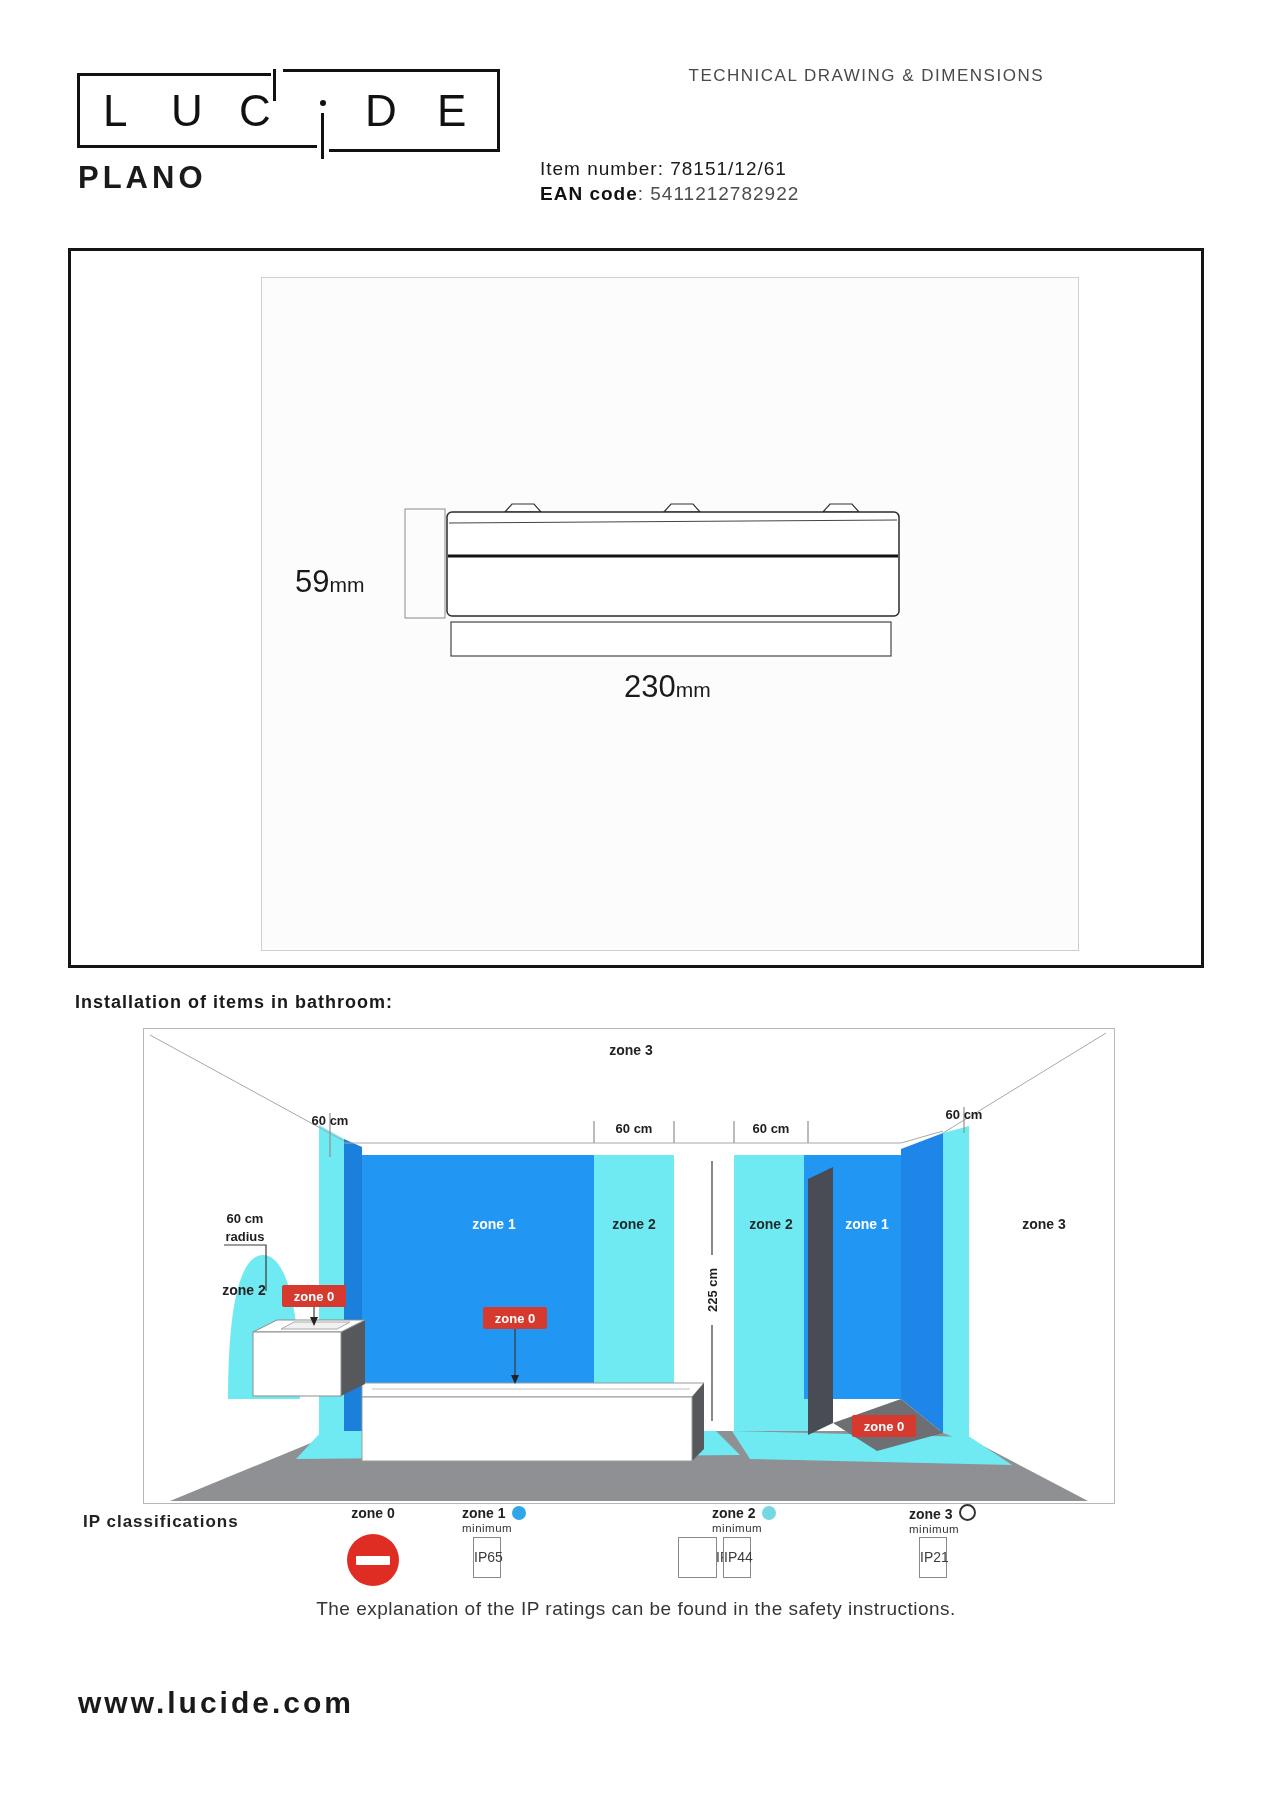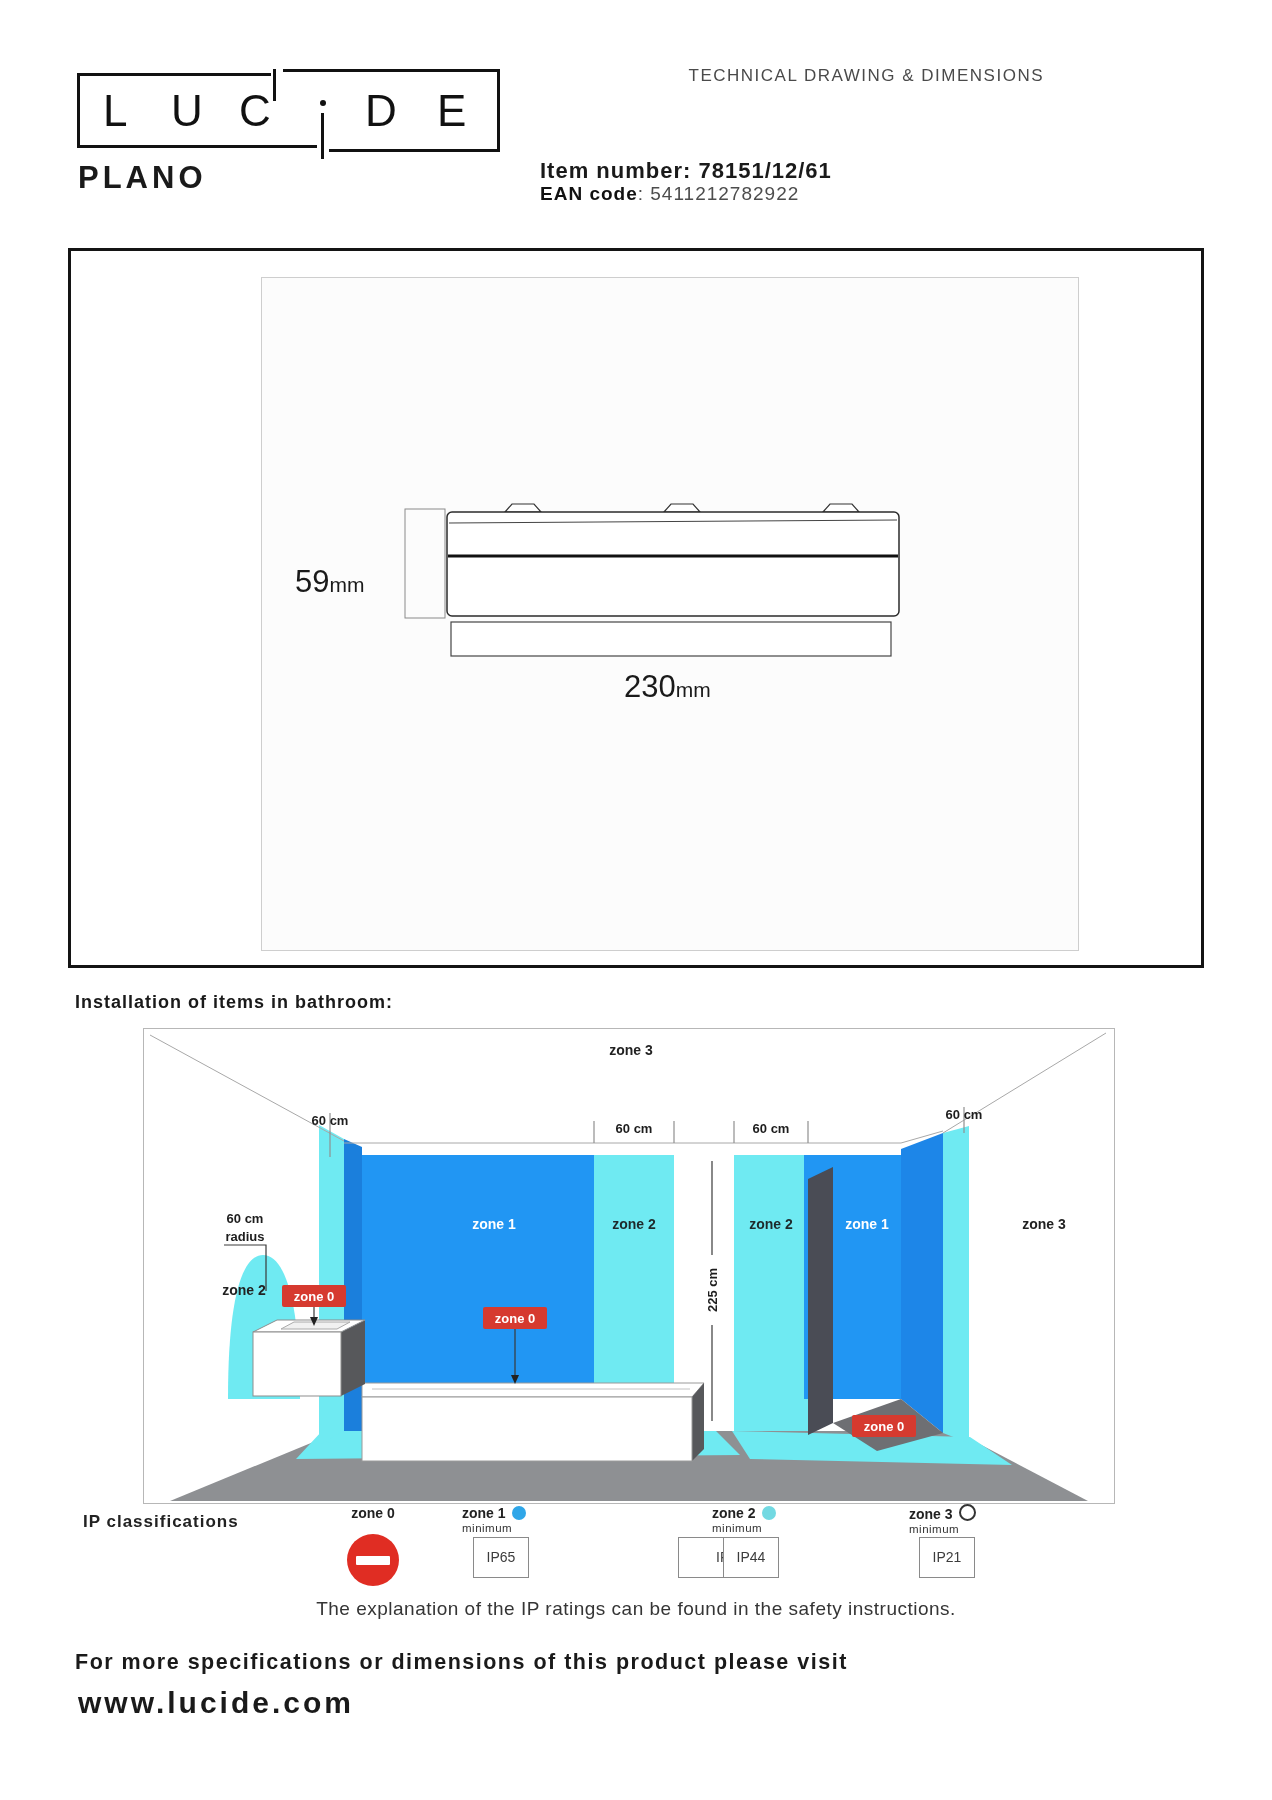--- a/index.html
+++ b/index.html
@@ -2,21 +2,21 @@
 <html><head>
 <meta charset="utf-8">
 <style>
   html,body{margin:0;padding:0;background:#fff;}
   .page{position:relative;width:1272px;height:1800px;background:#fff;overflow:hidden;
         font-family:"Liberation Sans",sans-serif;color:#1a1a1a;}
   .abs{position:absolute;}
   
   .doc-type{top:66px;right:228px;font-size:17px;letter-spacing:1.5px;color:#4a4a4a;}
   .product-name{left:78px;top:160px;font-size:31px;font-weight:700;letter-spacing:4px;}
-  .item-line{left:540px;top:158px;font-size:22px;font-weight:700;letter-spacing:1px;}
+  .item-line{left:540px;top:158px;font-size:19px;font-weight:400;letter-spacing:1px;}
   .ean-line{left:540px;top:183px;font-size:19px;letter-spacing:1px;}
   .ean-line .lbl{font-weight:700;color:#111;}
   .ean-line .val{font-weight:400;color:#4d4d4d;}
   
   .logo{left:77px;top:73px;width:423px;height:75px;}
   .logo .seg{position:absolute;background:#111;}
   .logo .letter{position:absolute;top:13px;font-size:44px;font-weight:400;color:#111;}
   .logo .idot{position:absolute;left:243px;top:27px;width:6px;height:6px;border-radius:50%;background:#111;}
   .logo .istem{position:absolute;left:244px;top:40px;width:3px;height:46px;background:#111;}
   
@@ -33,21 +33,21 @@
   .badgetxt{font-size:13px;font-weight:700;fill:#fff;}
   .thin{stroke:#a8a8a8;stroke-width:1;fill:none;}
   .tick{stroke:#8f8f8f;stroke-width:1.2;fill:none;}
   .dimline{stroke:#3a3a3a;stroke-width:1.2;fill:none;}
   
   .ip-title{left:83px;top:1512px;font-size:17px;font-weight:700;letter-spacing:1px;color:#222;}
   .lg-label{font-size:14px;font-weight:700;color:#222;white-space:nowrap;}
   .lg-min{font-size:11.5px;color:#333;letter-spacing:0.5px;}
   .dot{display:inline-block;width:14px;height:14px;border-radius:50%;vertical-align:-2px;margin-left:6px;}
   .dot-outline{display:inline-block;width:13px;height:13px;border-radius:50%;border:2px solid #333;background:#fff;vertical-align:-2px;margin-left:6px;}
-  .ip-box{position:absolute;width:56px;height:41px;border:1px solid #8a8a8a;box-sizing:border-box;
+  .ip-box{position:absolute;width:28px;height:41px;border:1px solid #8a8a8a;box-sizing:border-box;
           font-size:14px;color:#3c3c3c;text-align:center;line-height:39px;background:#fff;}
   
   .foot-note{left:0;top:1598px;width:1272px;text-align:center;font-size:19px;color:#353535;letter-spacing:0.5px;}
   .foot-cta{left:75px;top:1650px;font-size:21.5px;font-weight:700;letter-spacing:1.5px;}
   .foot-site{left:78px;top:1686px;font-size:30px;font-weight:700;letter-spacing:3px;}
 </style>
 </head>
 <body>
 
 <div class="page">
@@ -198,16 +198,15 @@
   <div class="abs ip-box" style="left:678px;top:1537px;padding-left:37px;">IP54</div>
   <div class="abs ip-box" style="left:723px;top:1537px;">IP44</div>
 
   <div class="abs" style="left:909px;top:1504px;">
     <span class="lg-label">zone 3</span><span class="dot-outline"></span>
     <div class="lg-min">minimum</div>
   </div>
   <div class="abs ip-box" style="left:919px;top:1537px;">IP21</div>
 
   <div class="abs foot-note">The explanation of the IP ratings can be found in the safety instructions.</div>
-  <div class="abs foot-cta">For more specifications or dimensions of this product please visit</div>
   <div class="abs foot-site">www.lucide.com</div>
 
 </div>
 
 </body></html>

